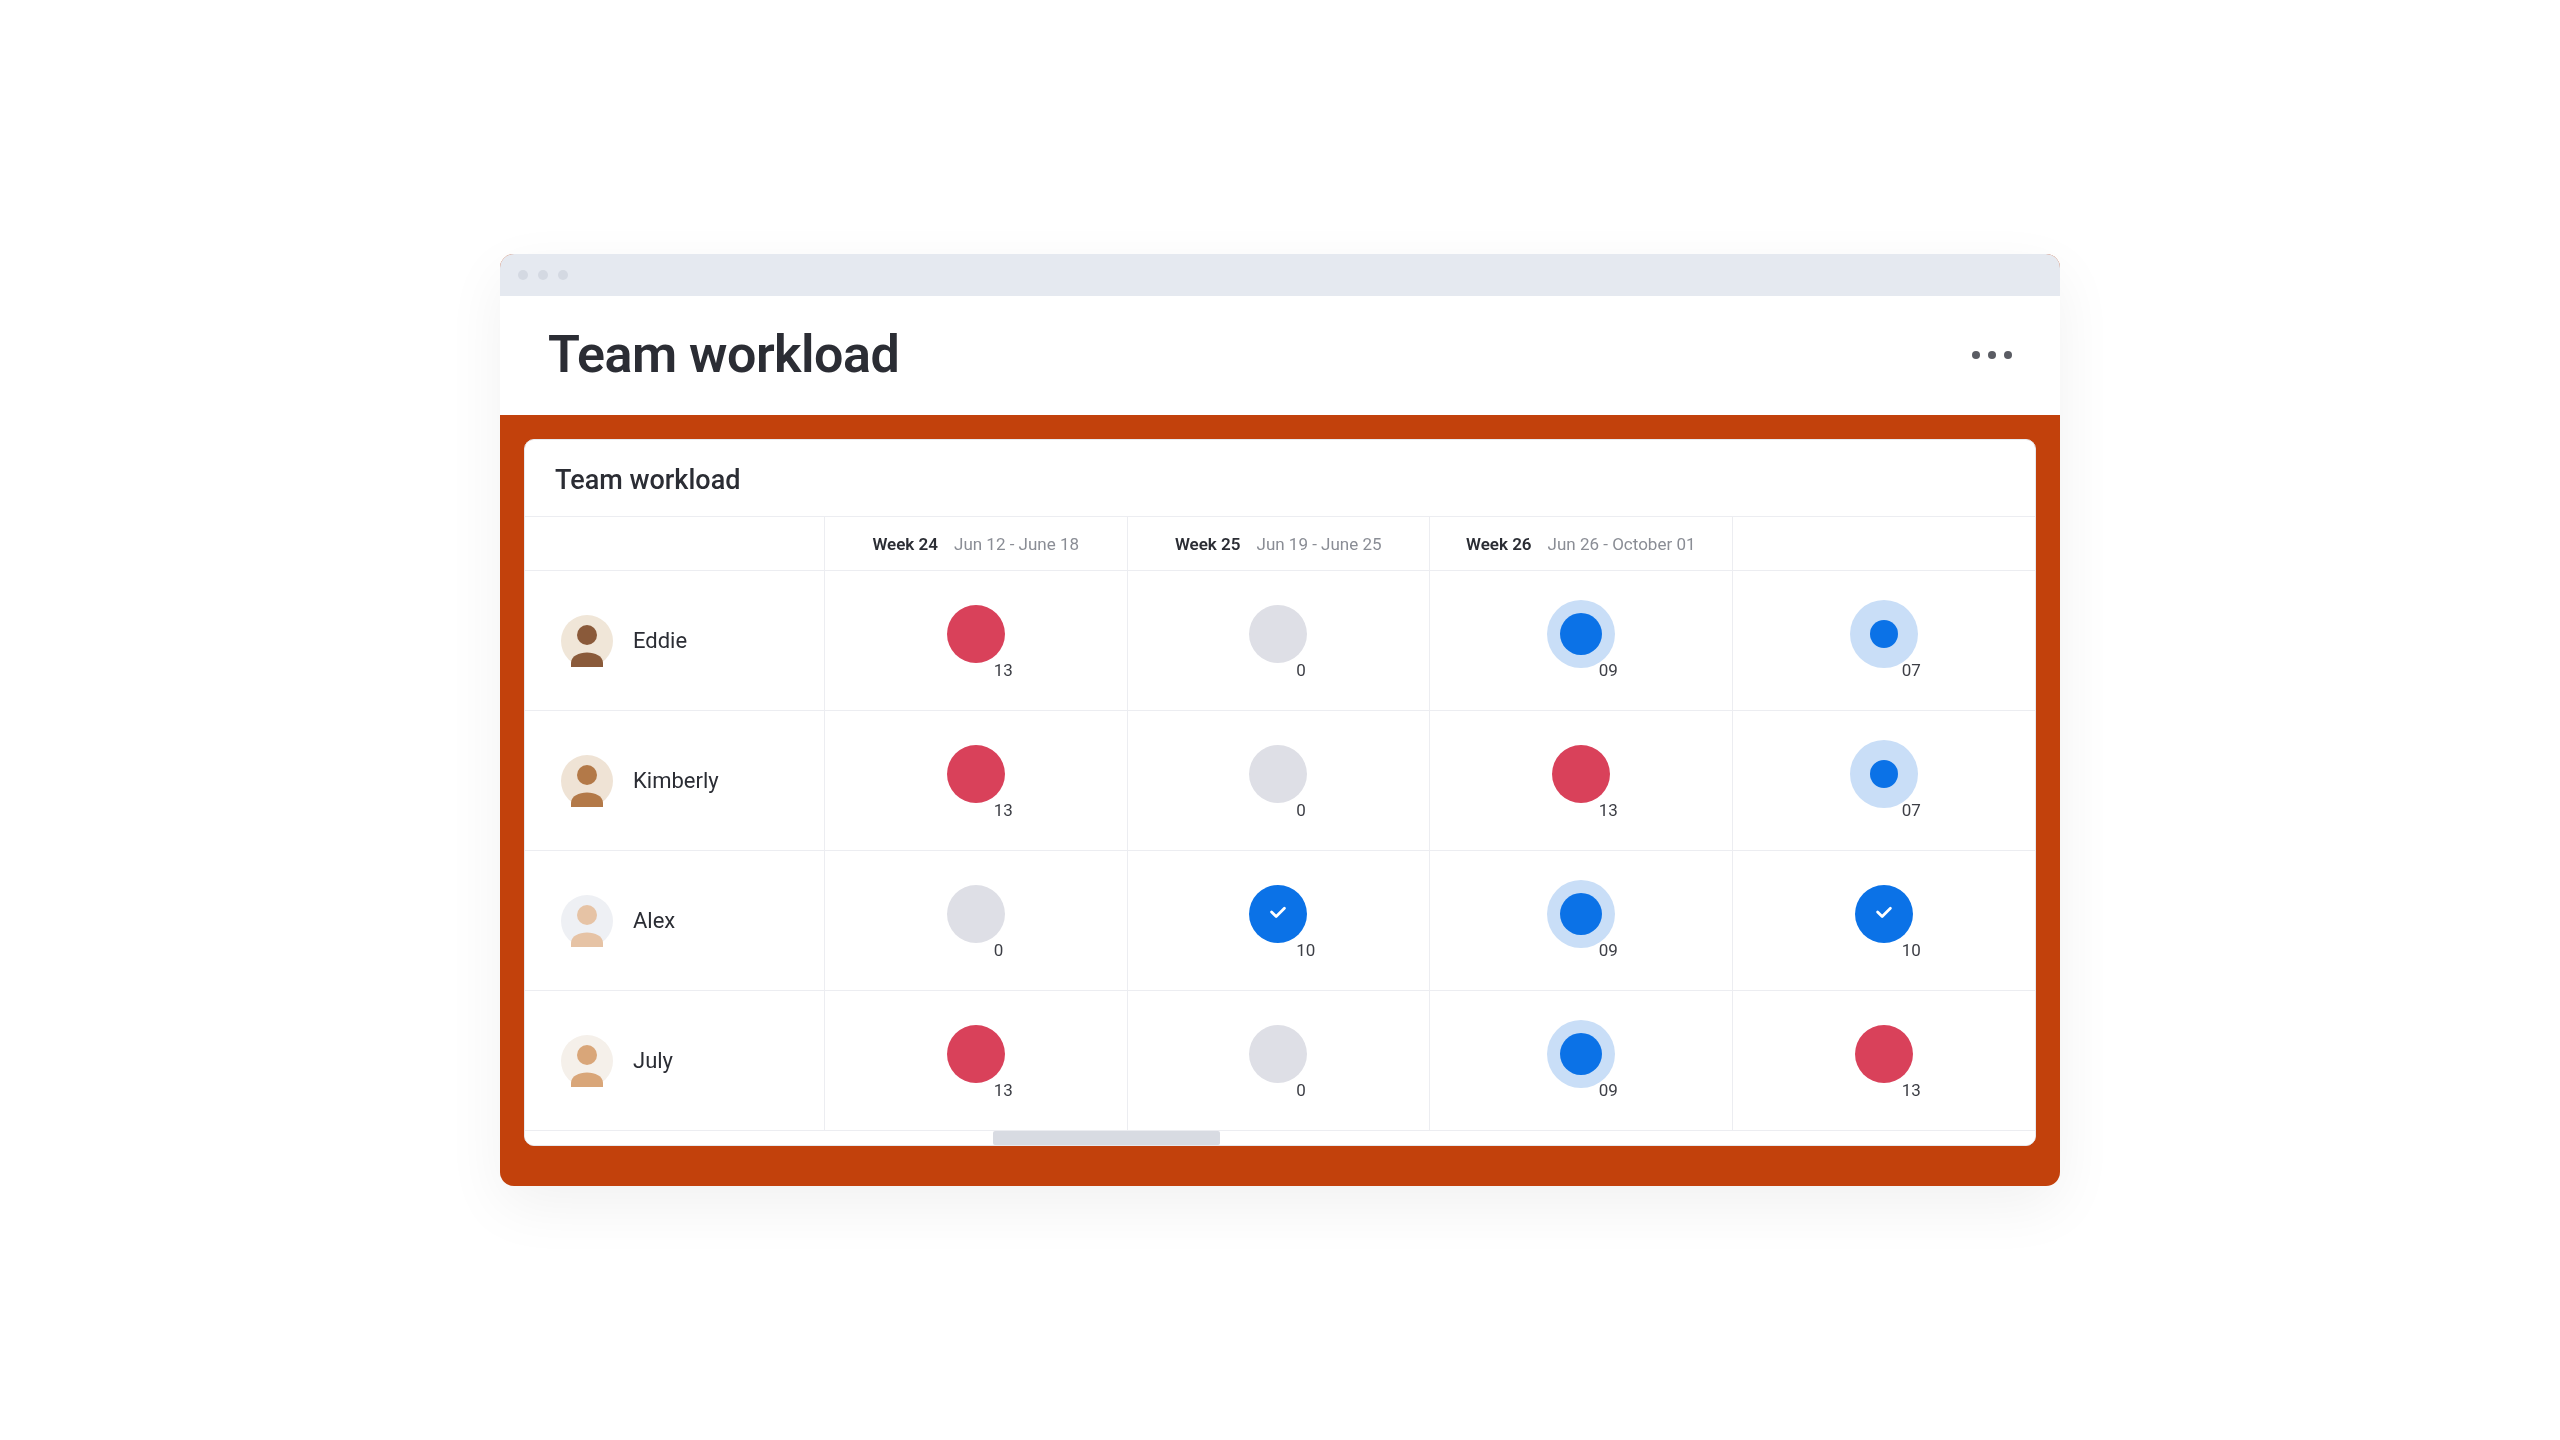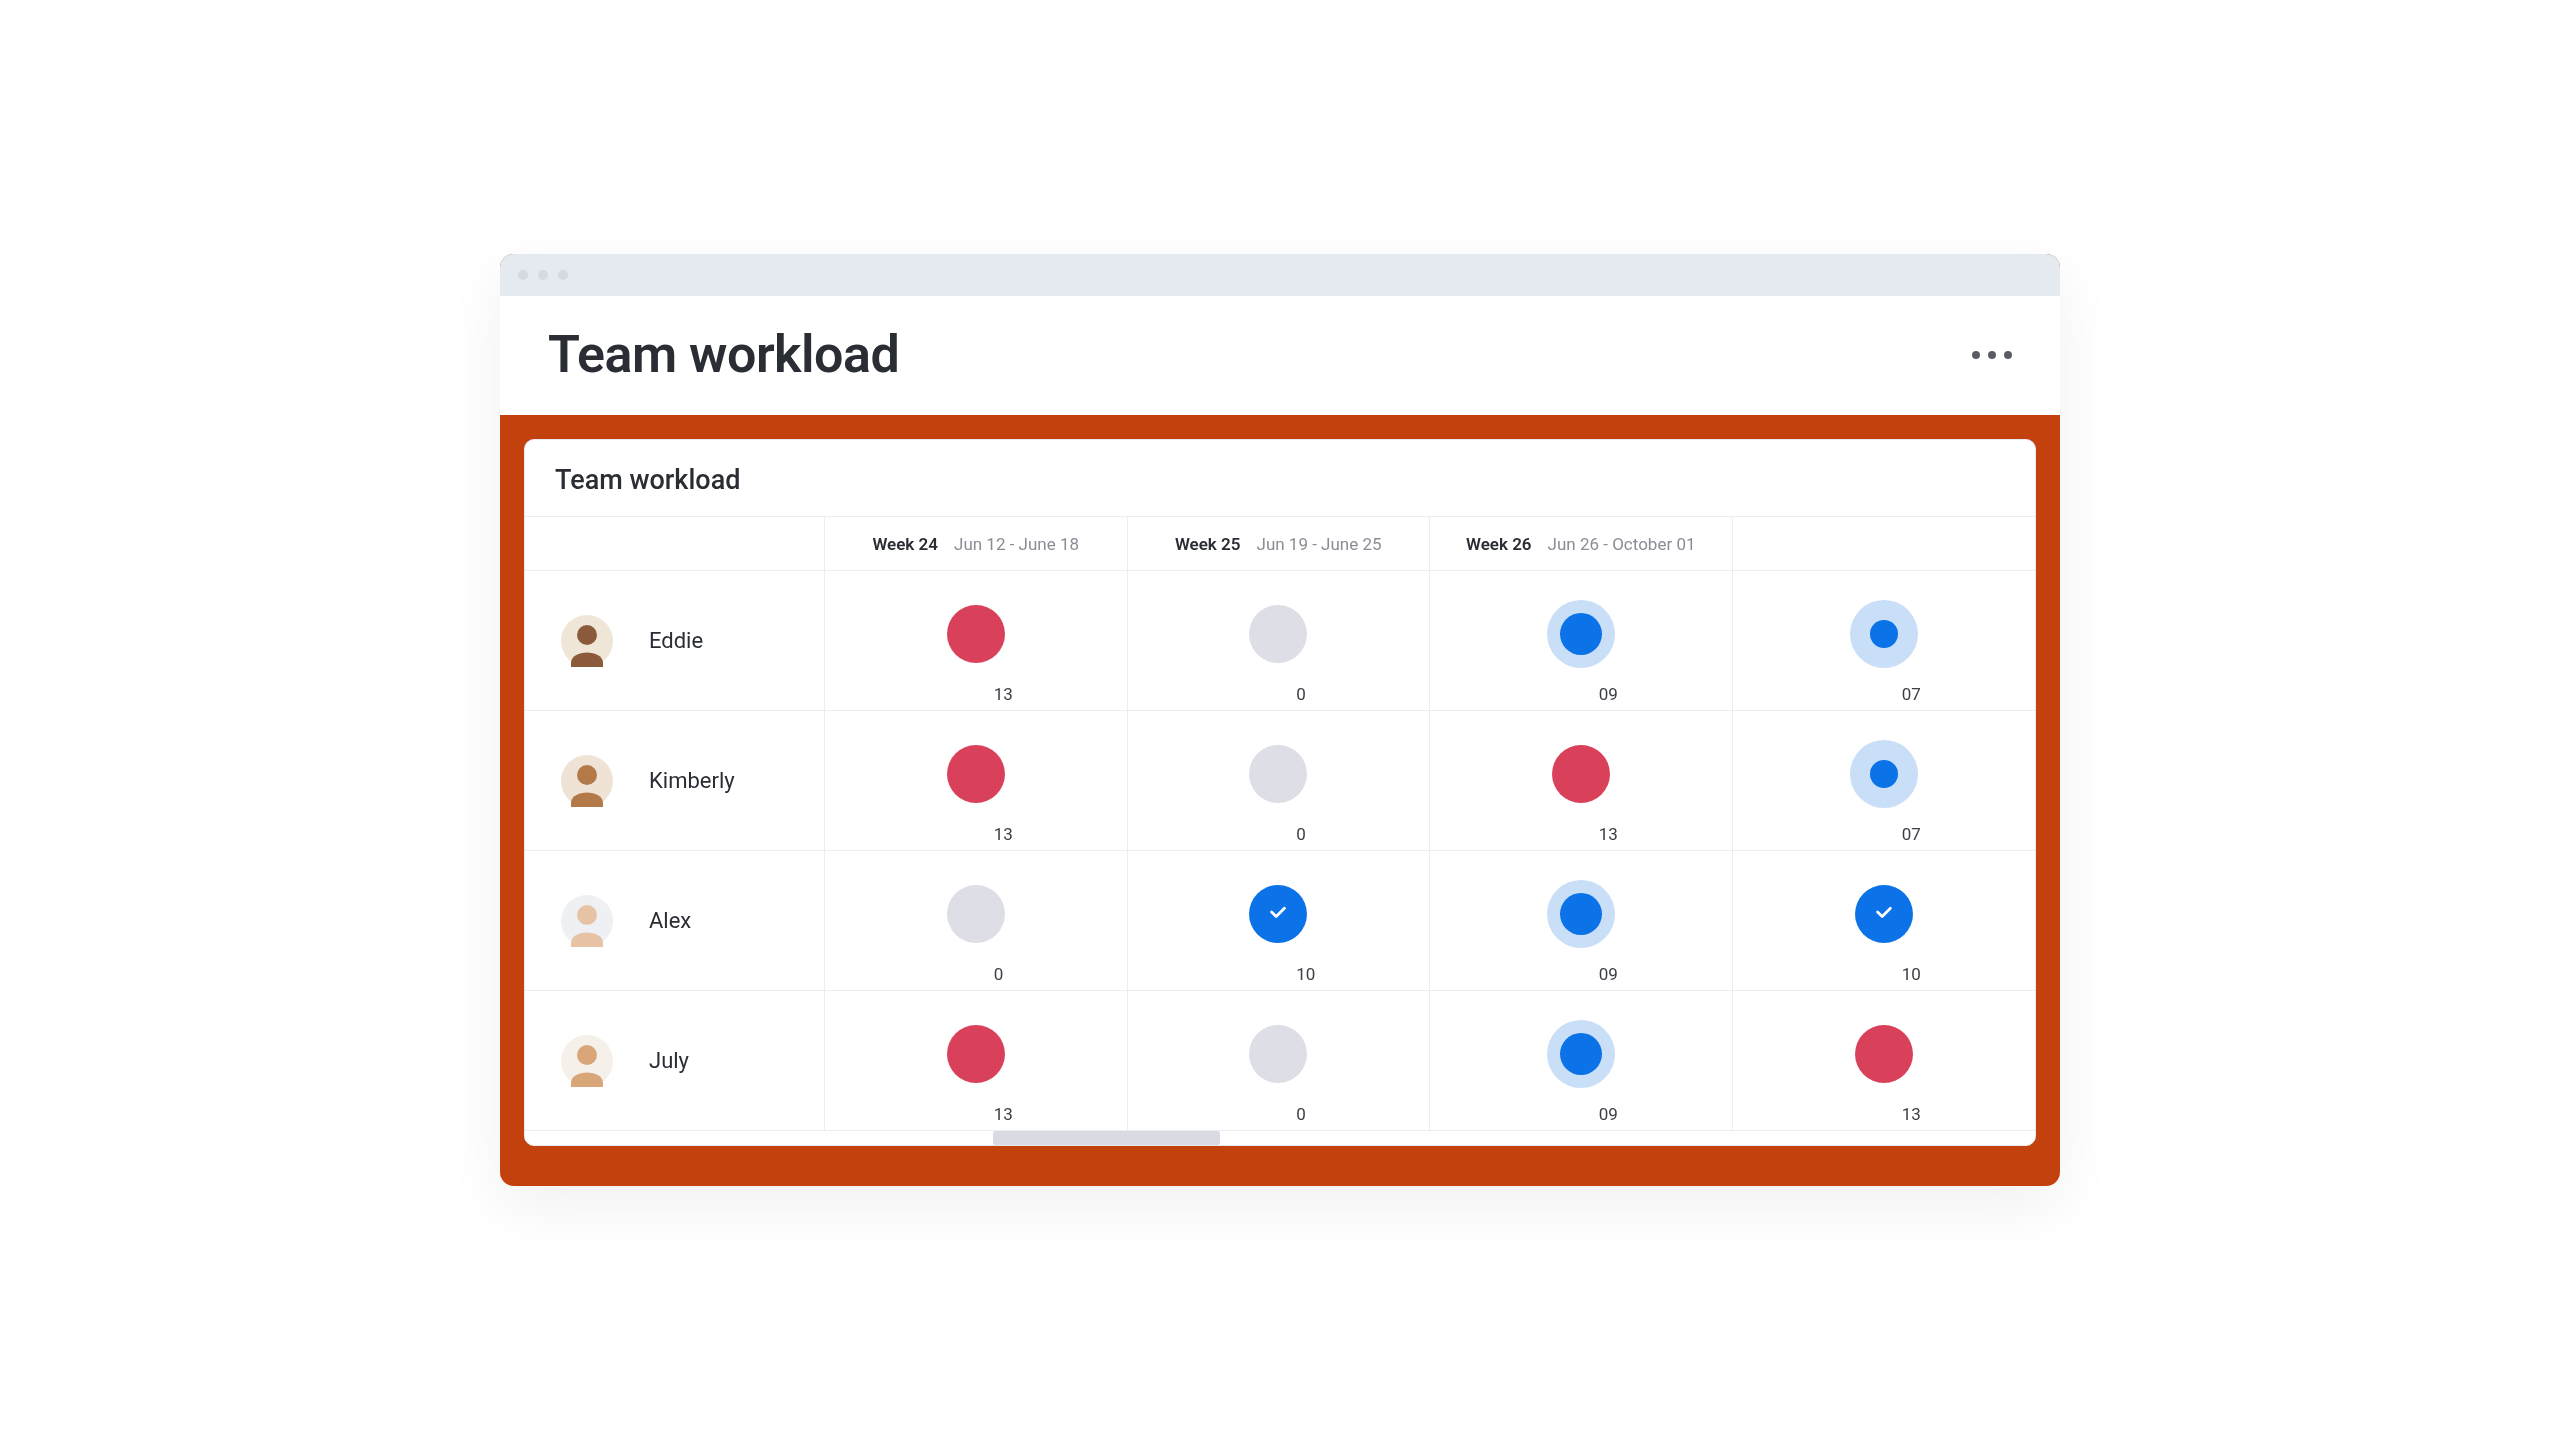--- a/index.html
+++ b/index.html
@@ -99,21 +99,21 @@
     font-weight: 600;
     color: #2b2d34;
   }
   .col-header .range {
     color: #8a8d95;
     font-weight: 400;
   }
   .row-head {
     display: flex;
     align-items: center;
-    gap: 36px;
+    gap: 20px;
     padding: 0 0 0 36px;
     height: 140px;
   }
   .avatar {
     width: 52px;
     height: 52px;
     border-radius: 50%;
     flex-shrink: 0;
     display: flex;
     align-items: center;
@@ -172,21 +172,21 @@
     width: 28px;
     height: 28px;
   }
   .check {
     position: relative;
     z-index: 2;
   }
   .check svg { width: 22px; height: 22px; }
   .val {
     position: absolute;
-    bottom: 6px;
+    bottom: 30px;
     left: 50%;
     transform: translateX(18px);
     font-size: 17px;
     color: #3c3e45;
     margin-top: 8px;
   }
   .scrollbar-wrap {
     height: 14px;
     background: #ffffff;
     position: relative;

